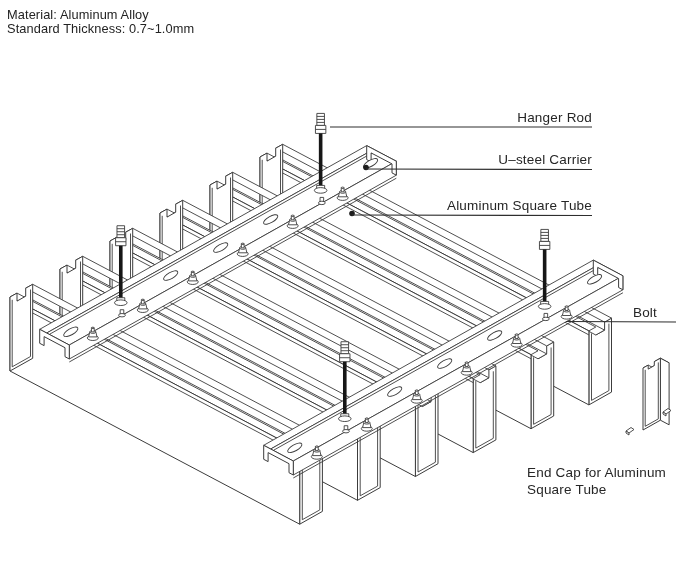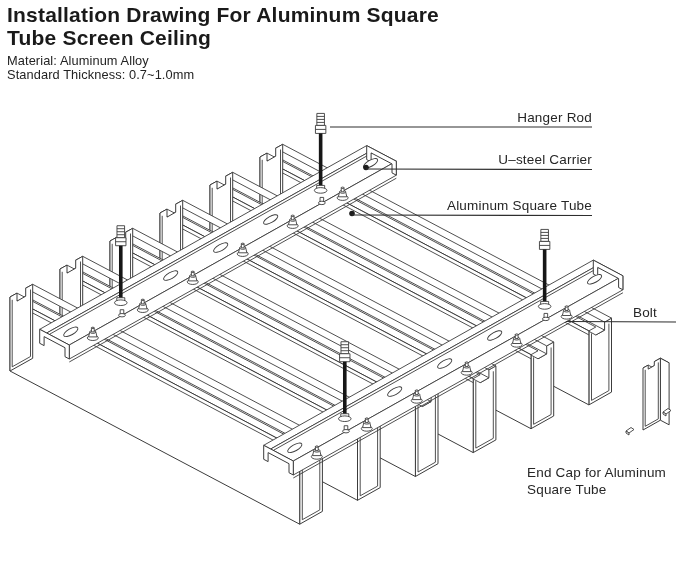--- a/index.html
+++ b/index.html
@@ -286,23 +286,19 @@
 
       <line class="leader" x1="566" y1="321.5" x2="676" y2="322"></line>
       <text class="lbl" x="657" y="317" text-anchor="end">Bolt</text>
 
       <text class="lbl" x="527" y="477">End Cap for Aluminum</text>
       <text class="lbl" x="527" y="494">Square Tube</text>
     </g>
   </svg>
 
   <div class="hdr">
-    <div class="title">
-      <div>Installation Drawing For Aluminum Square</div>
-      <div>Tube Screen Ceiling</div>
-    </div>
     <div class="specs">
       <div>Material: Aluminum Alloy</div>
       <div>Standard Thickness: 0.7~1.0mm</div>
     </div>
   </div>
 
 </div>
 
 </body></html>

